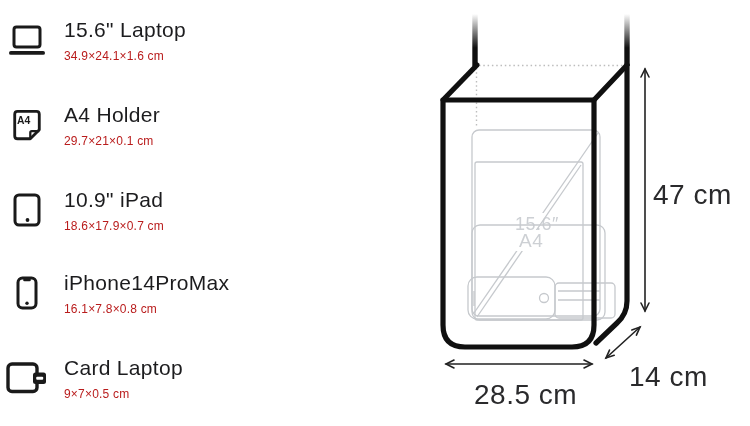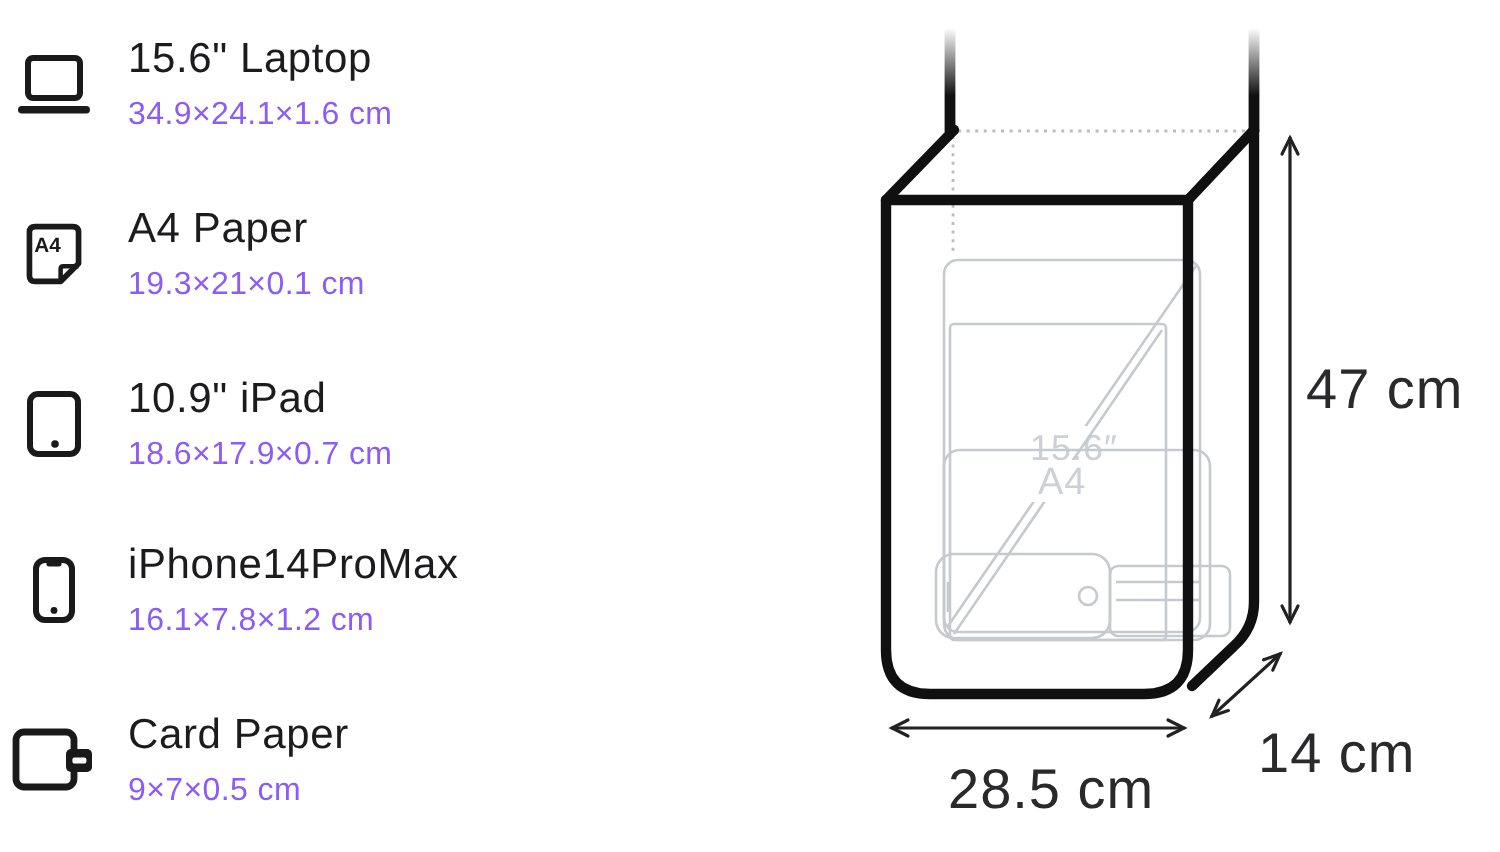--- a/index.html
+++ b/index.html
@@ -10,21 +10,21 @@
   }
   .item-list{position:absolute;left:6px;top:0;width:330px;height:426px;}
   .item{position:absolute;display:flex;align-items:center;gap:16px;}
   .item:nth-child(1){top:17px;}
   .item:nth-child(2){top:102px;}
   .item:nth-child(3){top:187px;}
   .item:nth-child(4){top:270px;}
   .item:nth-child(5){top:355px;}
   .icon-box{width:42px;display:flex;justify-content:center;align-items:center;flex:0 0 42px;}
   .item-title{font-size:21px;color:#1c1c1e;letter-spacing:.3px;line-height:26px;white-space:nowrap;}
-  .item-dims{font-size:16px;color:#8b5cf6;letter-spacing:.2px;margin-top:6px;white-space:nowrap;}
+  .item-dims{font-size:12px;color:#b91c1c;letter-spacing:.2px;margin-top:6px;white-space:nowrap;}
   .diagram-svg{position:absolute;left:420px;top:0;width:330px;height:426px;}
   .dim-label{font-size:28px;fill:#2a2a2c;letter-spacing:.5px;}
   .ghost-label{fill:#cdd0d4;letter-spacing:.5px;}
 </style>
 </head>
 <body>
 
 <div class="item-list">
 
   <div class="item">
@@ -42,22 +42,22 @@
 
   <div class="item">
     <div class="icon-box">
       <svg width="34" height="35" viewBox="0 0 36 36">
         <path d="M8,3 H28 Q31,3 31,6 V22.5 L21.5,32 H8 Q5,32 5,29 V6 Q5,3 8,3 Z" fill="none" stroke="#1a1a1a" stroke-width="3" stroke-linejoin="round"></path>
         <path d="M21.5,32 V25.5 Q21.5,24 23,24 H31" fill="none" stroke="#1a1a1a" stroke-width="2.4" stroke-linejoin="round"></path>
         <text x="7.5" y="16.5" font-size="11" font-weight="bold" fill="#1a1a1a">A4</text>
       </svg>
     </div>
     <div class="item-text">
-      <div class="item-title">A4 Paper</div>
-      <div class="item-dims">19.3×21×0.1 cm</div>
+      <div class="item-title">A4 Holder</div>
+      <div class="item-dims">29.7×21×0.1 cm</div>
     </div>
   </div>
 
   <div class="item">
     <div class="icon-box">
       <svg width="28" height="34" viewBox="0 0 28 34">
         <rect x="2" y="2" width="24" height="30" rx="4" fill="none" stroke="#1a1a1a" stroke-width="3"></rect>
         <circle cx="14.5" cy="27" r="1.9" fill="#1a1a1a"></circle>
       </svg>
     </div>
@@ -70,34 +70,34 @@
   <div class="item">
     <div class="icon-box">
       <svg width="22" height="34" viewBox="0 0 22 34">
         <rect x="2" y="2" width="18" height="30" rx="4.5" fill="none" stroke="#1a1a1a" stroke-width="3"></rect>
         <rect x="7.2" y="2.6" width="7.6" height="2.6" rx="1.3" fill="#1a1a1a"></rect>
         <circle cx="11" cy="27.2" r="1.7" fill="#1a1a1a"></circle>
       </svg>
     </div>
     <div class="item-text">
       <div class="item-title">iPhone14ProMax</div>
-      <div class="item-dims">16.1×7.8×1.2 cm</div>
+      <div class="item-dims">16.1×7.8×0.8 cm</div>
     </div>
   </div>
 
   <div class="item">
     <div class="icon-box">
       <svg width="42" height="32" viewBox="0 0 42 32">
         <rect x="2" y="2" width="29" height="27.5" rx="4" fill="none" stroke="#1a1a1a" stroke-width="3.4"></rect>
         <rect x="27" y="10.5" width="13" height="11.5" rx="2.5" fill="#1a1a1a"></rect>
         <rect x="30.2" y="14.8" width="7" height="3" rx="1" fill="#ffffff"></rect>
       </svg>
     </div>
     <div class="item-text">
-      <div class="item-title">Card Paper</div>
+      <div class="item-title">Card Laptop</div>
       <div class="item-dims">9×7×0.5 cm</div>
     </div>
   </div>
 
 </div>
 
 <svg class="diagram-svg" viewBox="420 0 330 426">
   <defs>
     <linearGradient id="strapFade" x1="0" y1="0" x2="0" y2="1">
       <stop offset="0" stop-color="#101010" stop-opacity="0"></stop>

